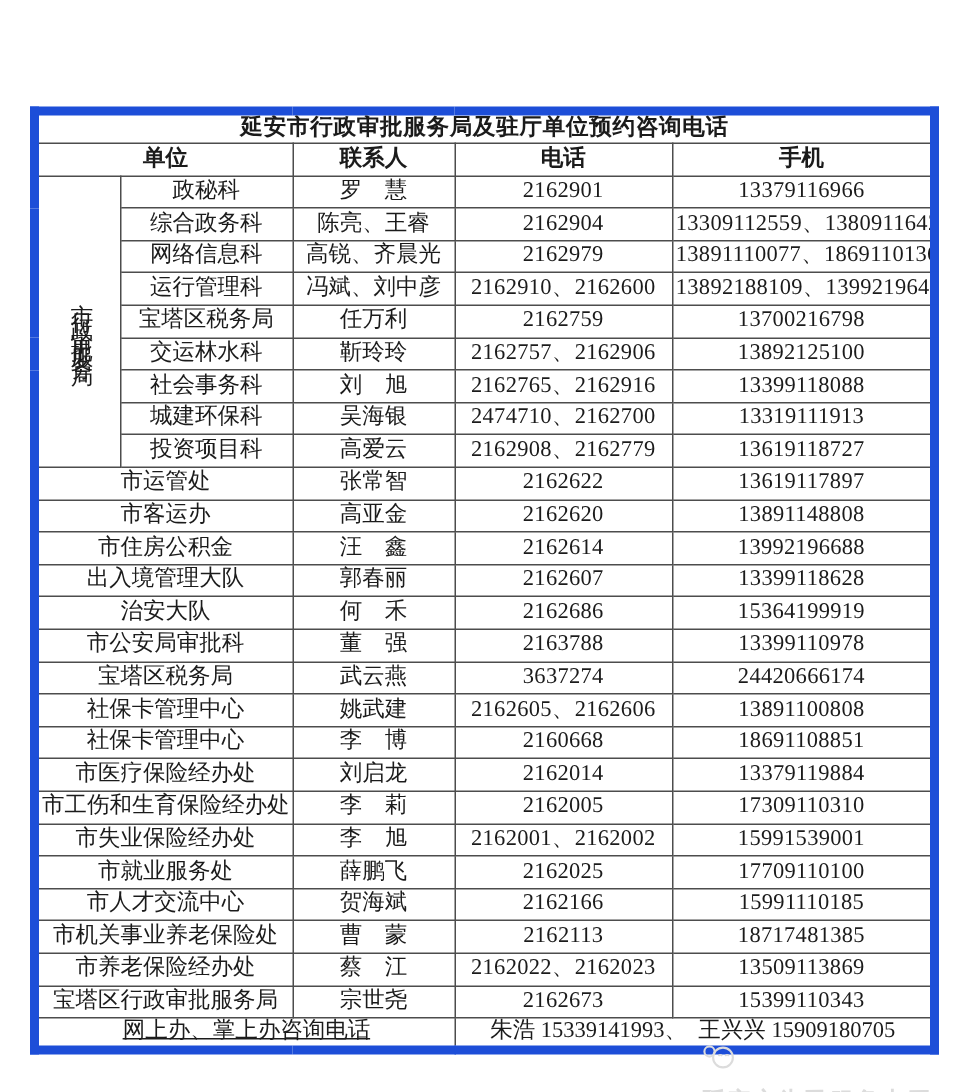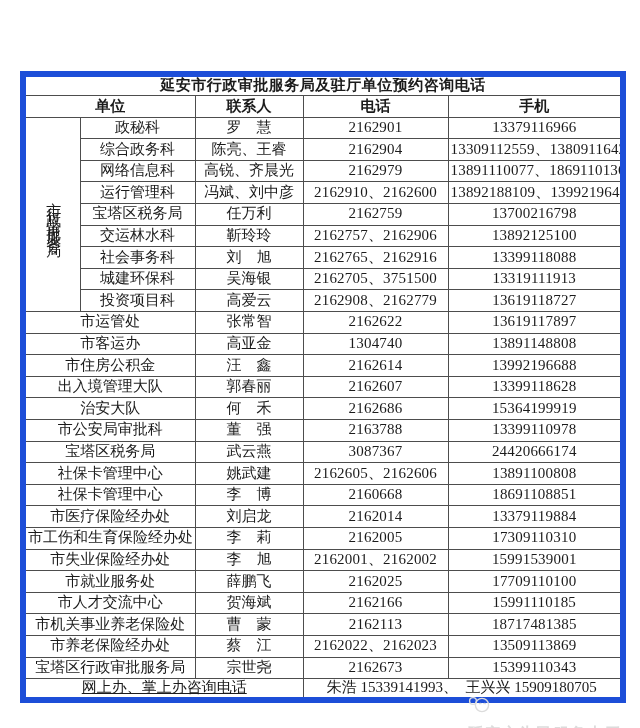--- a/index.html
+++ b/index.html
@@ -135,39 +135,39 @@
           </tr>
           <tr>
             <td>社会事务科</td>
             <td class="pre">刘    旭</td>
             <td class="num-cell">2162765、2162916</td>
             <td class="num-cell">13399118088</td>
           </tr>
           <tr>
             <td>城建环保科</td>
             <td class="pre">吴海银</td>
-            <td class="num-cell">2162705、3751500</td>
+            <td class="num-cell">2474710、2162700</td>
             <td class="num-cell">13319111913</td>
           </tr>
           <tr>
             <td>投资项目科</td>
             <td class="pre">高爱云</td>
             <td class="num-cell">2162908、2162779</td>
             <td class="num-cell">13619118727</td>
           </tr>
           <tr>
             <td colspan="2">市运管处</td>
             <td class="pre">张常智</td>
             <td class="num-cell">2162622</td>
             <td class="num-cell">13619117897</td>
           </tr>
           <tr>
             <td colspan="2">市客运办</td>
             <td class="pre">高亚金</td>
-            <td class="num-cell">1304740</td>
+            <td class="num-cell">2162620</td>
             <td class="num-cell">13891148808</td>
           </tr>
           <tr>
             <td colspan="2">市住房公积金</td>
             <td class="pre">汪    鑫</td>
             <td class="num-cell">2162614</td>
             <td class="num-cell">13992196688</td>
           </tr>
           <tr>
             <td colspan="2">出入境管理大队</td>
@@ -183,21 +183,21 @@
           </tr>
           <tr>
             <td colspan="2">市公安局审批科</td>
             <td class="pre">董    强</td>
             <td class="num-cell">2163788</td>
             <td class="num-cell">13399110978</td>
           </tr>
           <tr>
             <td colspan="2">宝塔区税务局</td>
             <td class="pre">武云燕</td>
-            <td class="num-cell">3087367</td>
+            <td class="num-cell">3637274</td>
             <td class="num-cell">24420666174</td>
           </tr>
           <tr>
             <td colspan="2">社保卡管理中心</td>
             <td class="pre">姚武建</td>
             <td class="num-cell">2162605、2162606</td>
             <td class="num-cell">13891100808</td>
           </tr>
           <tr>
             <td colspan="2">社保卡管理中心</td>

